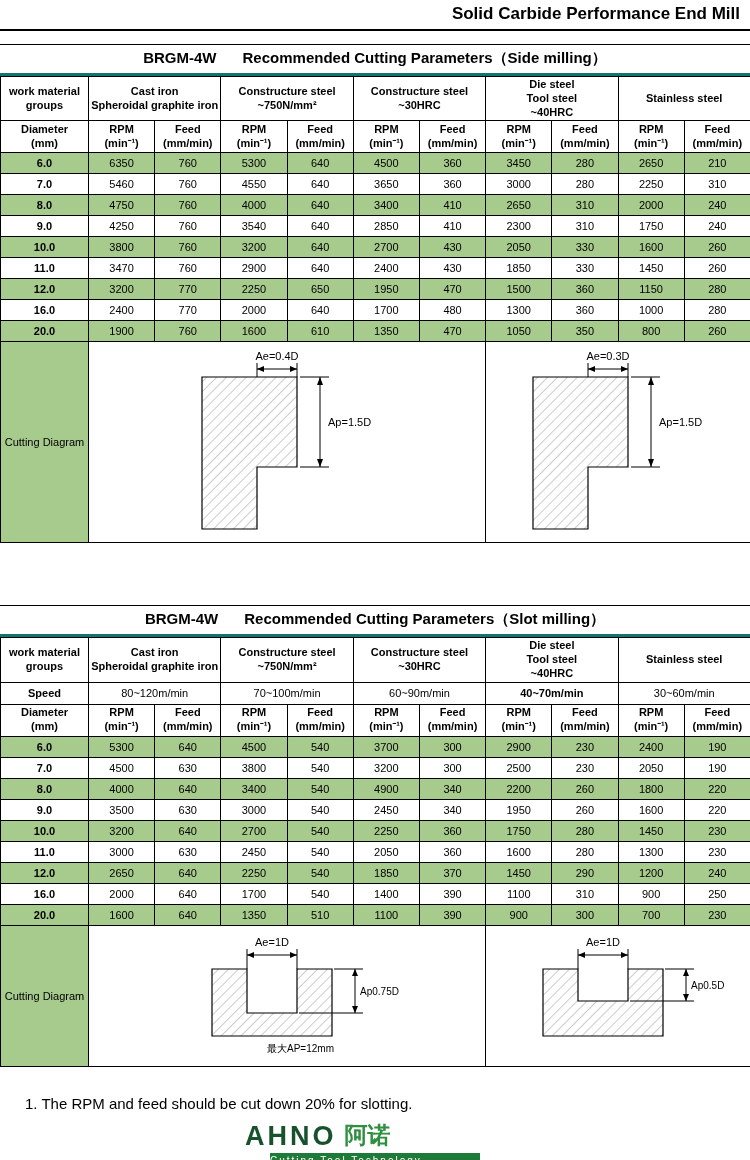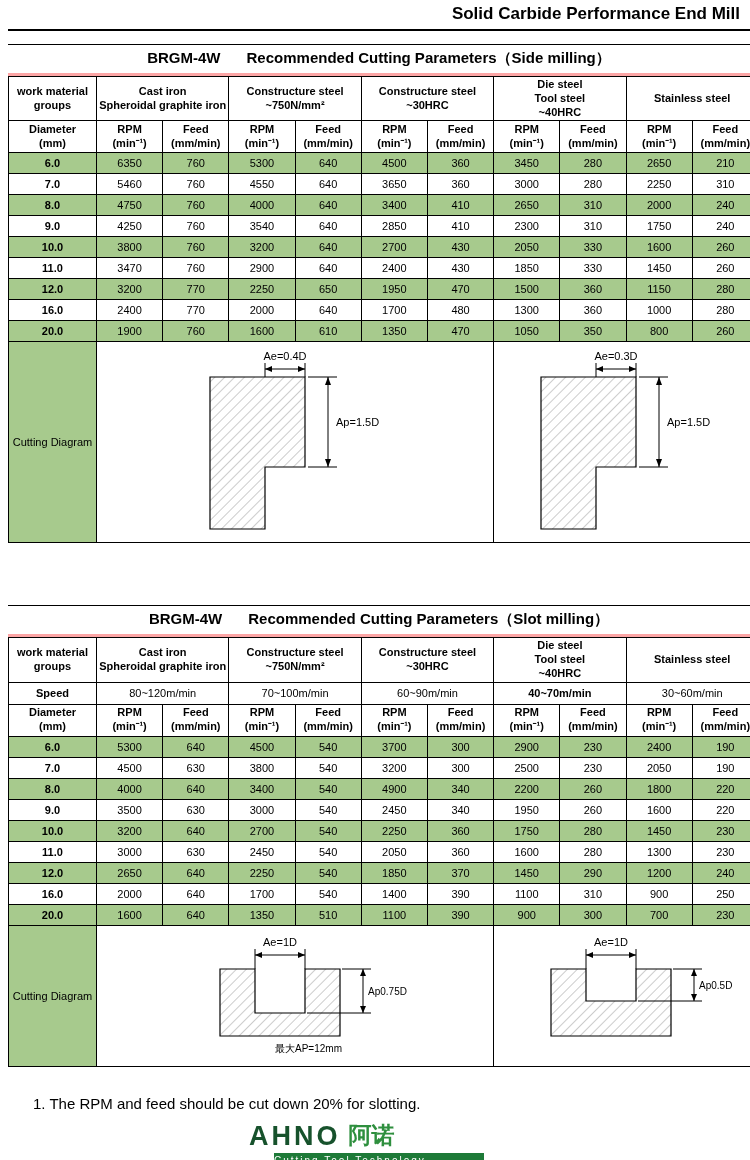--- a/index.html
+++ b/index.html
@@ -1,24 +1,24 @@
 <!DOCTYPE html>
 <html><head>
 <meta charset="utf-8">
 <style>
   * { margin:0; padding:0; box-sizing:border-box; }
   html,body { background:#fff; }
   body { font-family:"Liberation Sans", sans-serif; color:#000; }
-  .page { width:750px; height:1160px; margin:0 auto; background:#fff; position:relative; overflow:hidden;padding-left:8px; }
+  .page { width:750px; height:1160px; margin:0 auto; background:#fff; position:relative; overflow:hidden; }
 
   .doc-title { text-align:right; font-size:17px; font-weight:bold; padding:4px 10px 5px 0; }
   .hr { border-top:2px solid #000; width:100%; }
 
   .section { margin-top:13px; }
-  .tbl-title { border-top:1.5px solid #000; border-bottom:3px solid #fca5a5; text-align:center;
+  .tbl-title { border-top:1.5px solid #000; border-bottom:3px solid #0f766e; text-align:center;
                font-weight:bold; font-size:15px; padding:4px 0 5px; }
   .model { margin-right:26px; }
 
   table { width:750px; border-collapse:collapse; table-layout:fixed; }
   th, td { border:1px solid #000; text-align:center; vertical-align:middle;
            font-size:11px; padding:1px; overflow:hidden; }
   thead th { font-weight:bold; background:#fff; }
   .pre { white-space:pre-line; line-height:1.25; }
   .group-row th { height:40px; }
   .speed-row th { height:22px; font-weight:bold; }

